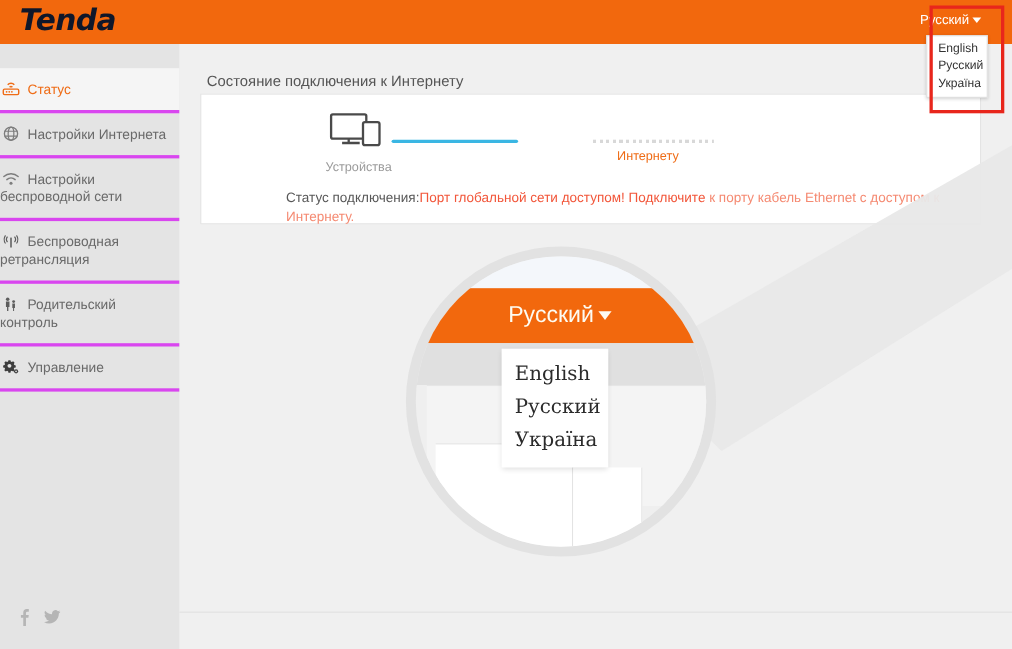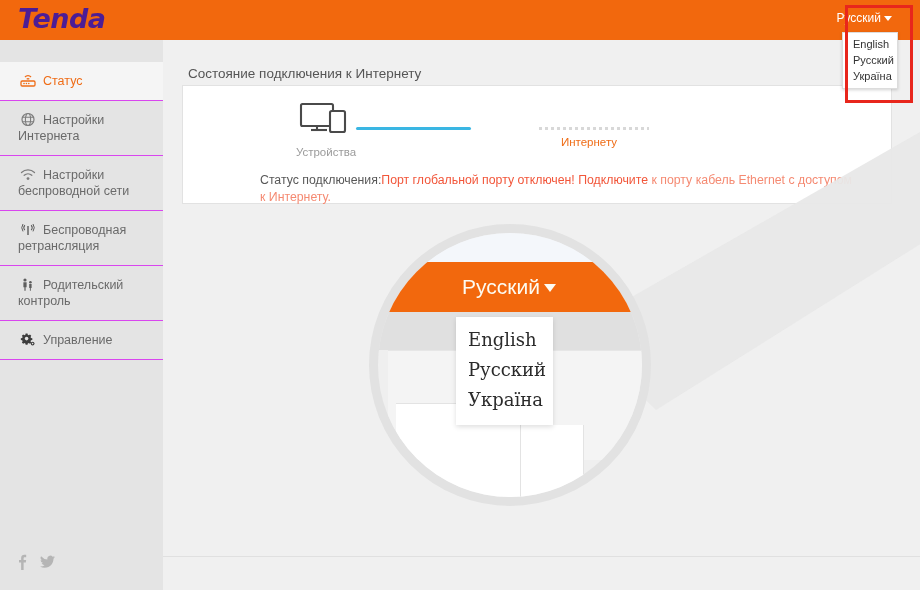--- a/index.html
+++ b/index.html
@@ -13,21 +13,21 @@
   }
 
   
   .topbar{
     position:absolute; left:0; top:0; width:920px; height:40px;
     background:#f2680d;
     z-index:40;
   }
   .logo{
     position:absolute; left:18px; top:3px;
-    color:#4c1d95; font-size:27px; font-weight:bold;
+    color:#0f172a; font-size:27px; font-weight:bold;
     font-style:italic;
     font-family:"DejaVu Sans", sans-serif;
     letter-spacing:-0.5px;
     text-align:center;
   }
   .lang-btn{
     position:absolute; right:28px; top:11px;
     color:#ffffff; font-size:12px;
     cursor:pointer; white-space:nowrap;
   }
@@ -61,25 +61,25 @@
 
   
   .sidebar{
     position:absolute; left:0; top:40px; width:163px; height:550px;
     background:#e4e4e4;
     z-index:20;
   }
   .sb-top{ height:22px; }
   .sb-item{
     position:relative;
-    padding:11px 8px 11px 18px;
+    padding:11px 8px 11px 0;
     font-size:12.5px;
     color:#6a6a6a;
     line-height:16px;
-    border-bottom:1px solid #d946ef;
+    border-bottom:3px solid #d946ef;
     cursor:pointer;
   }
   .sb-item.active{
     background:#f5f5f5;
     color:#ef6c16;
   }
   .sb-item .ic{
     display:inline-block; width:20px; height:15px;
     vertical-align:-3px; margin-right:5px;
   }
@@ -304,21 +304,21 @@
     </div>
 
     <div class="link-solid" style="left:173px; top:41px; width:115px;"></div>
 
 
     <div class="link-dotted" style="left:356px; top:41px; width:110px;"></div>
     <div class="link-state" style="left:341px; top:50px;">Интернету</div>
 
 
     <div class="status-line">
-      <span>Статус подключения:</span><span class="err">Порт глобальной порту отключен! Подключите</span> <span class="err2">к порту кабель Ethernet с доступом к Интернету.</span>
+      <span>Статус подключения:</span><span class="err">Порт глобальной сети доступом! Подключите</span> <span class="err2">к порту кабель Ethernet с доступом к Интернету.</span>
     </div>
   </div>
 
   <svg class="cone" viewBox="0 0 757 550">
     <path d="M699 -8 L760 60 L330 330 L248 250 Z" fill="#e8e8e8" opacity="0.95"></path>
   </svg>
 
   <div class="divider"></div>
 </div>
 

